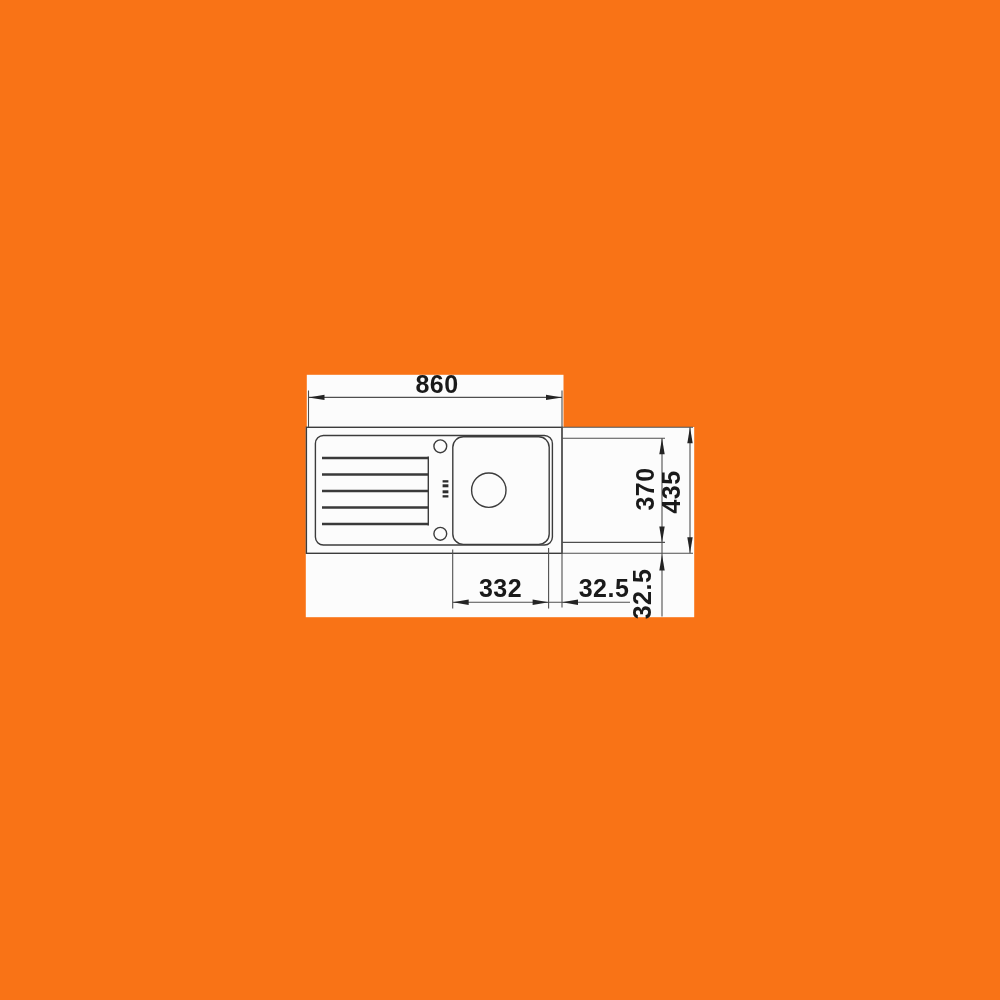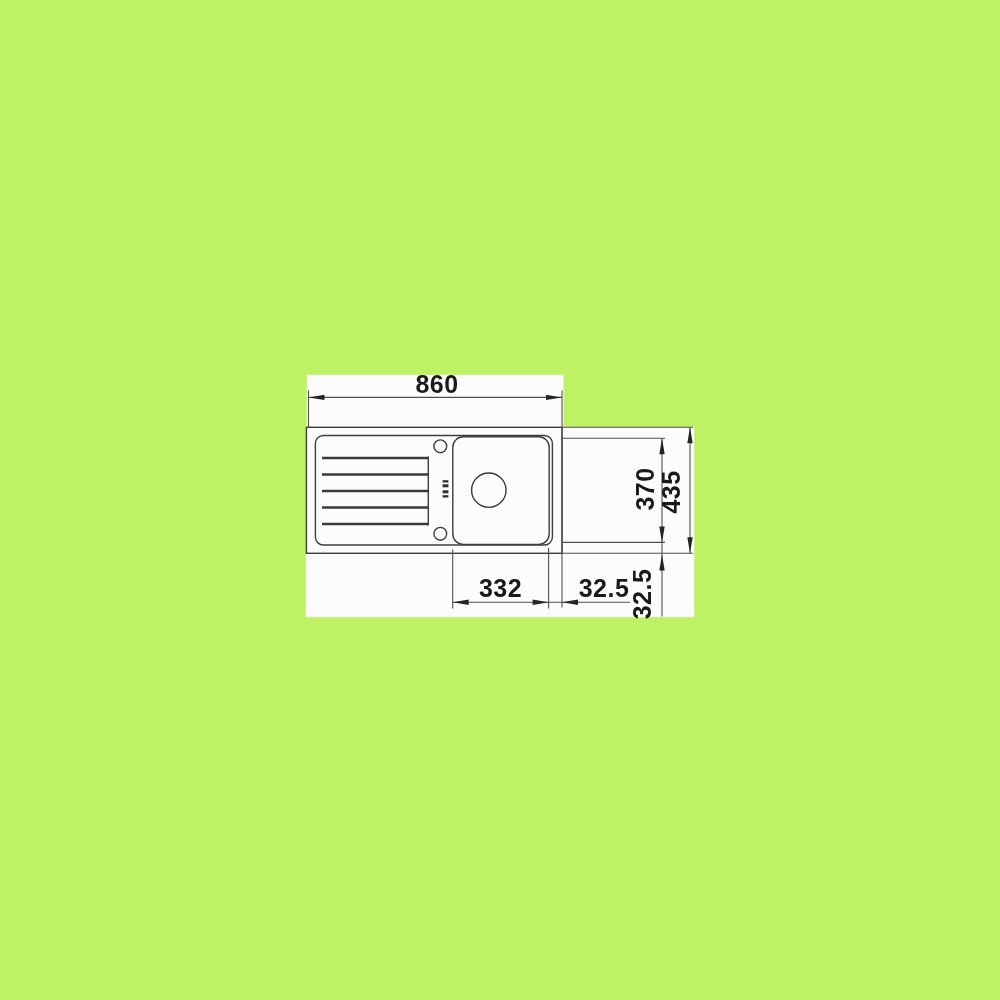--- a/index.html
+++ b/index.html
@@ -1,19 +1,19 @@
 <!DOCTYPE html>
 <html><head>
 <meta charset="utf-8">
 <style>
   html,body{margin:0;padding:0;background:#000;}
   .stage{
     position:relative;
     width:1000px;height:1000px;
-    background:#bef264;
+    background:#f97316;
     overflow:hidden;
     font-family:"Liberation Sans", sans-serif;
   }
   svg{position:absolute;left:0;top:0;}
   .dim-label{
     font-family:"Liberation Sans", sans-serif;
     font-weight:bold;
     font-size:25px;
     letter-spacing:0.5px;
     fill:#1a1a1a;

